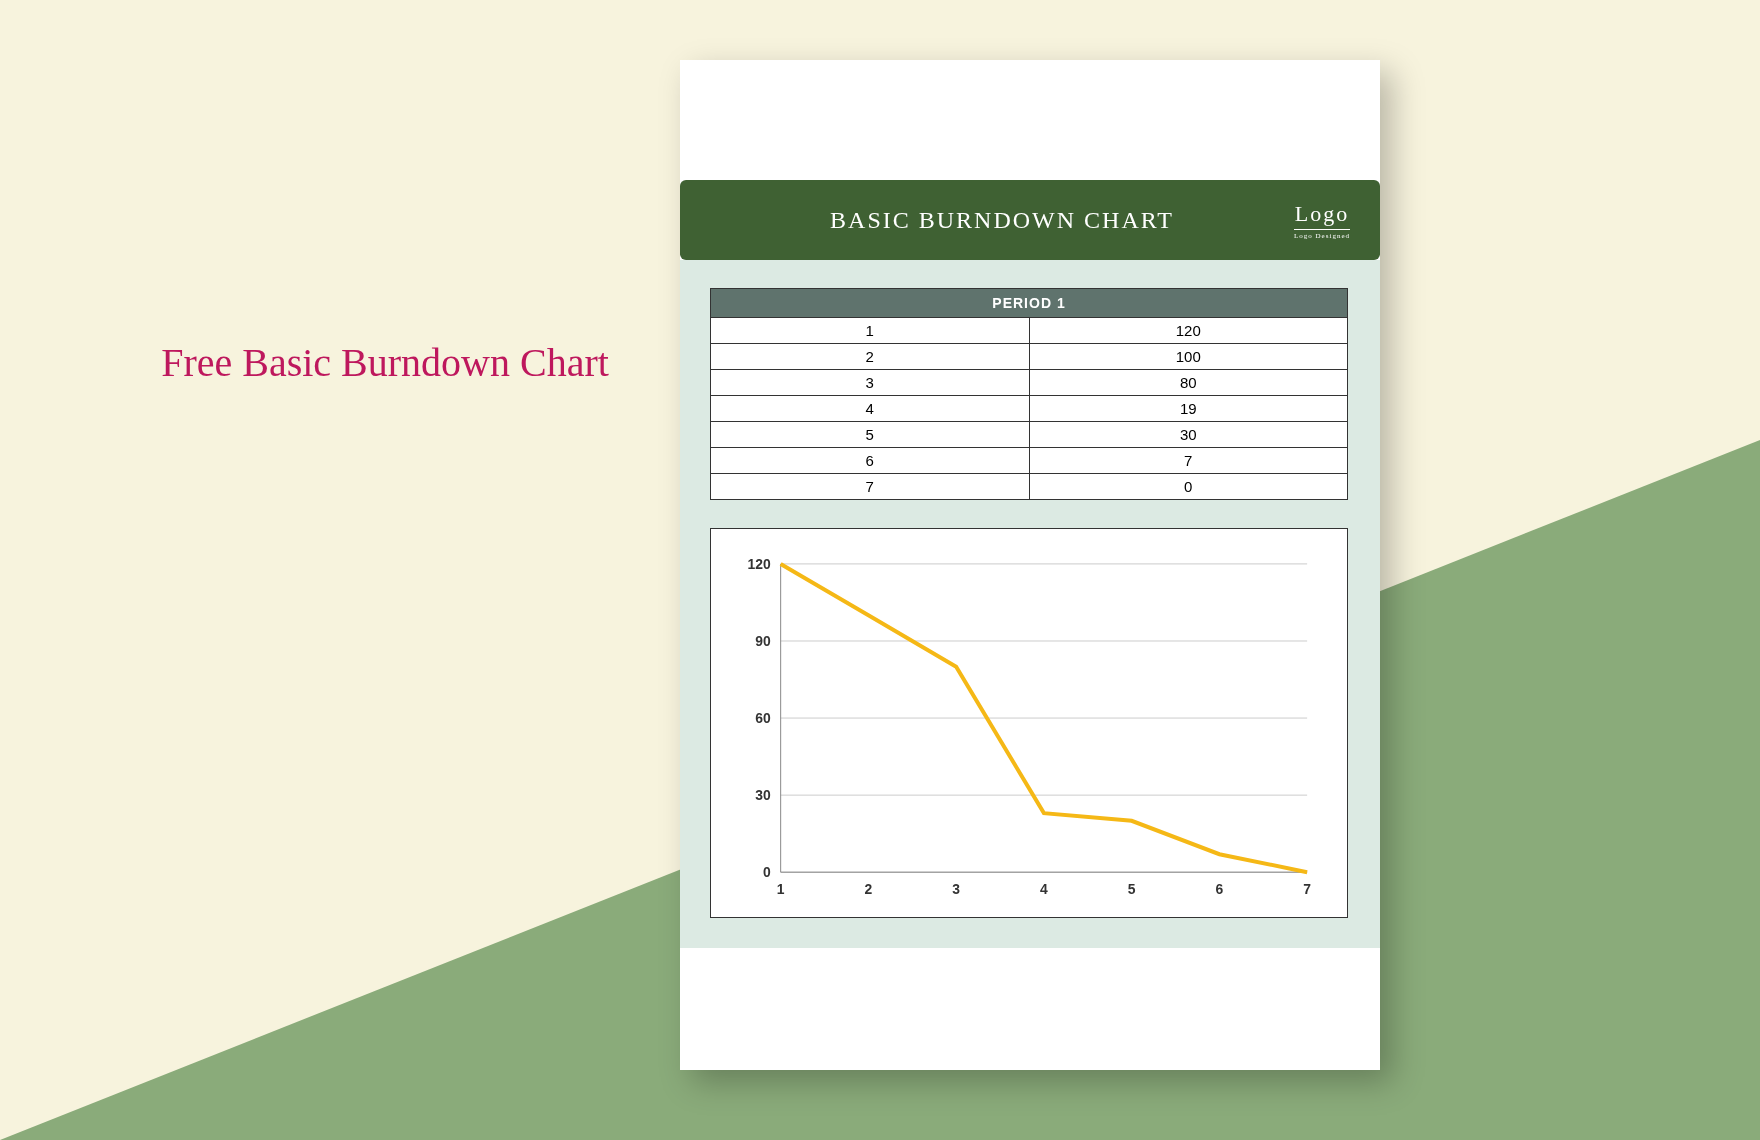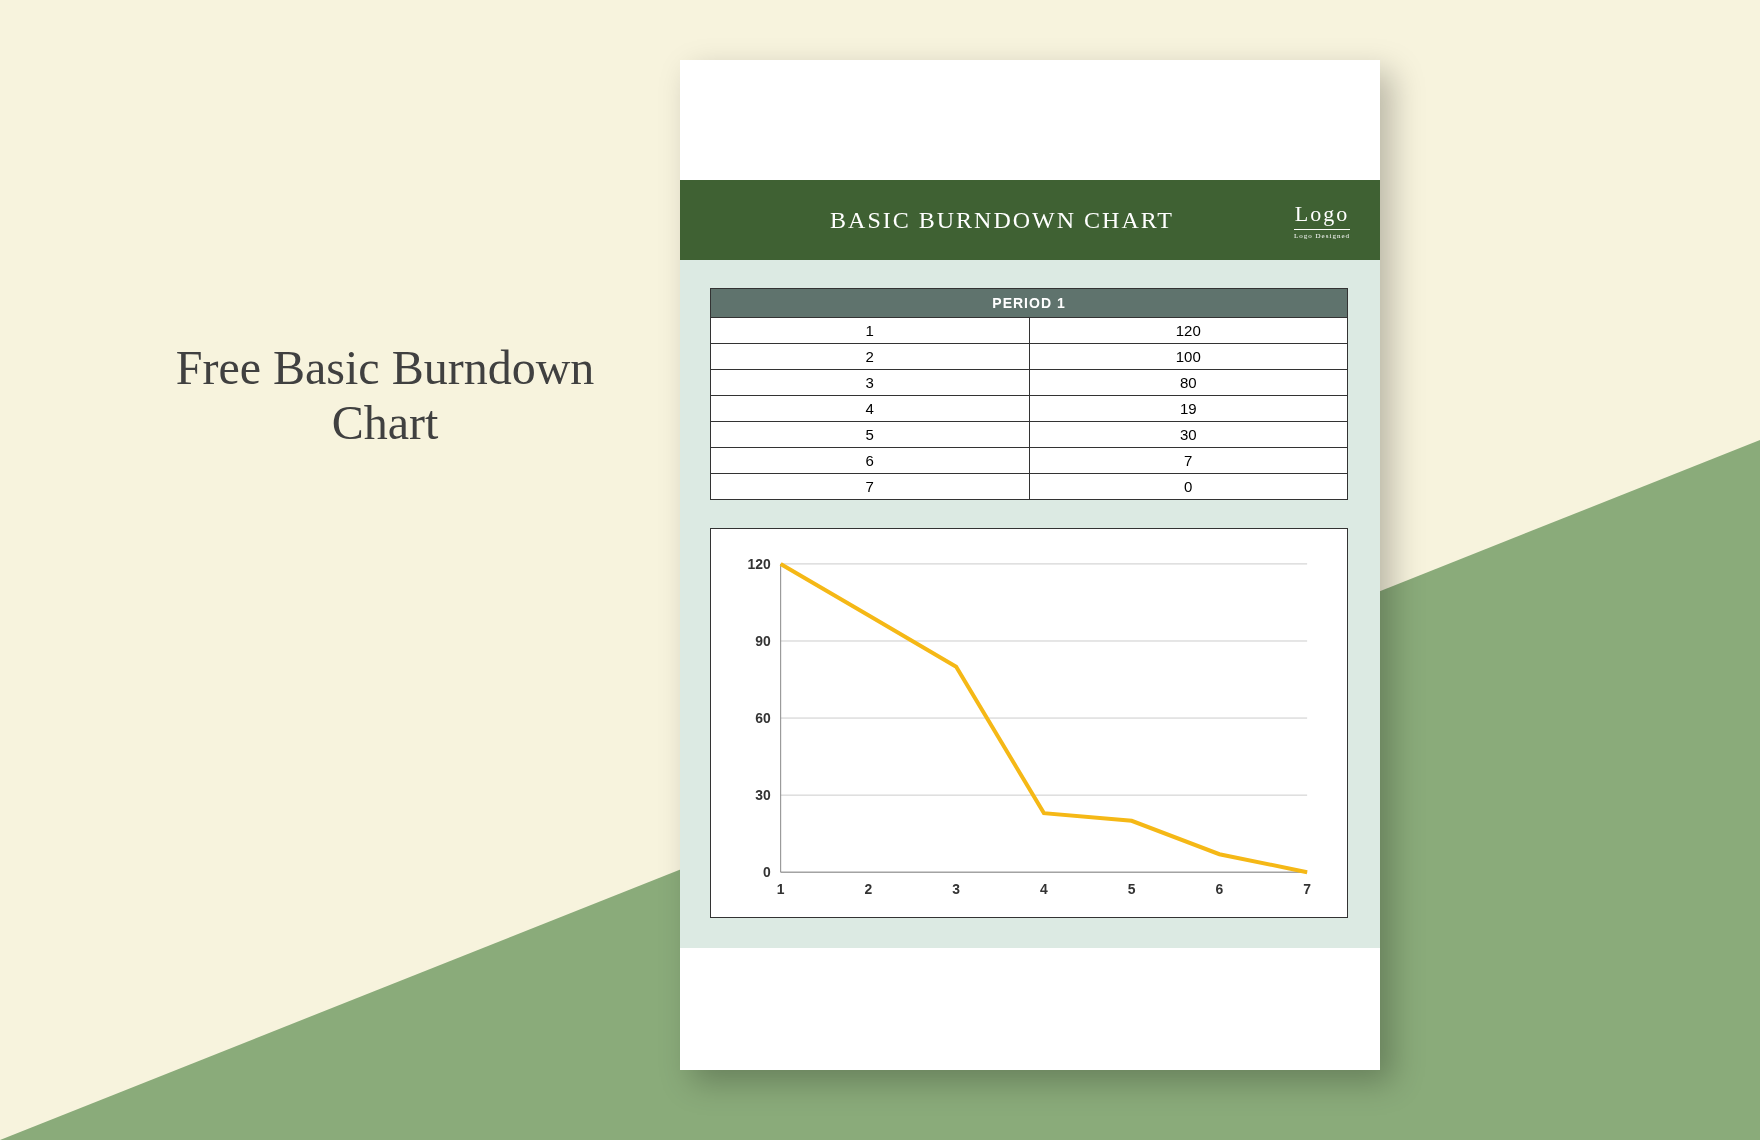--- a/index.html
+++ b/index.html
@@ -18,23 +18,23 @@
     border-color: transparent transparent #8aab7a transparent;
   }
   .left-block {
     position: absolute;
     left: 150px;
     top: 340px;
     width: 470px;
     text-align: center;
   }
   .title {
-    font-size: 48px;
+    font-size: 40px;
     line-height: 1.15;
-    color: #404040;
+    color: #be185d;
     font-weight: 500;
     margin-bottom: 22px;
   }
   .desc {
     font-size: 24px;
     line-height: 1.4;
     color: #6b6b6b;
     font-family: -apple-system, Helvetica, Arial, sans-serif;
   }
   .page {
@@ -52,20 +52,21 @@
   }
   .banner {
     background: #3f6133;
     color: #fff;
     height: 80px;
     display: flex;
     align-items: center;
     padding: 0 30px;
     font-family: Georgia, serif;
     letter-spacing: 2px;
+    border-radius: 6px;
   }
   .banner-title {
     flex: 1;
     text-align: center;
     font-size: 24px;
     font-weight: 500;
   }
   .logo-box {
     text-align: center;
     font-family: Georgia, serif;

